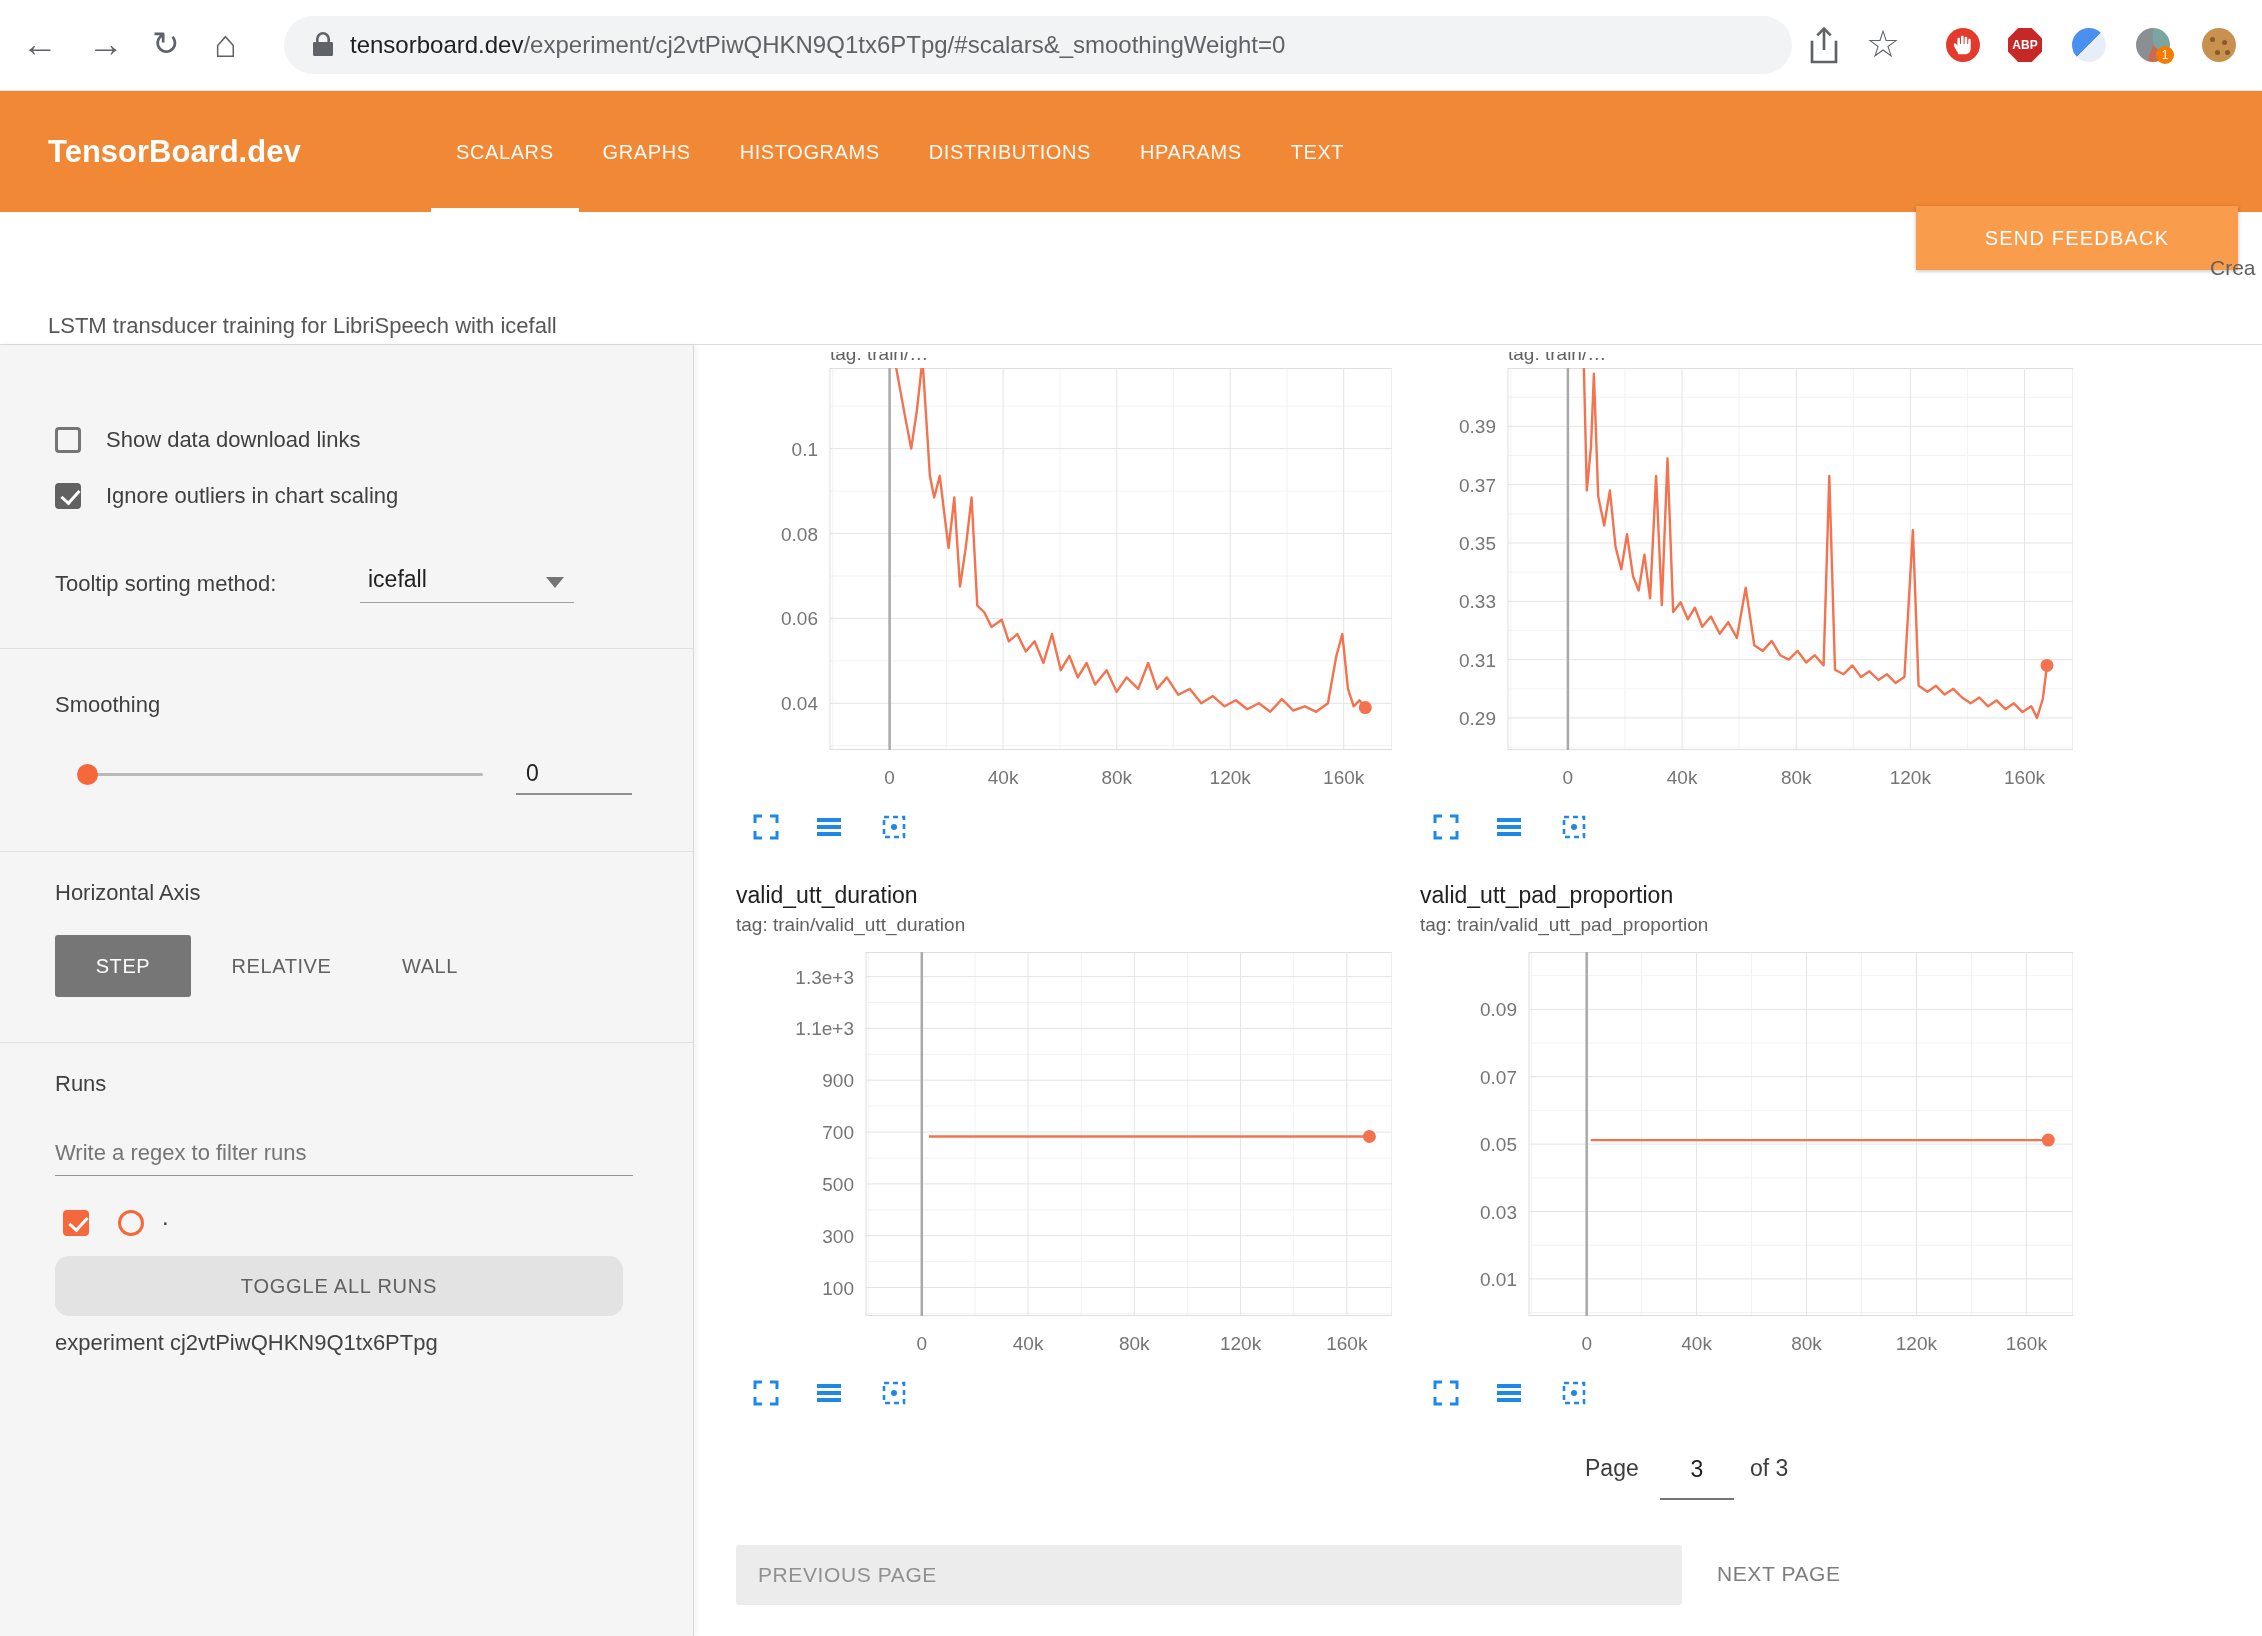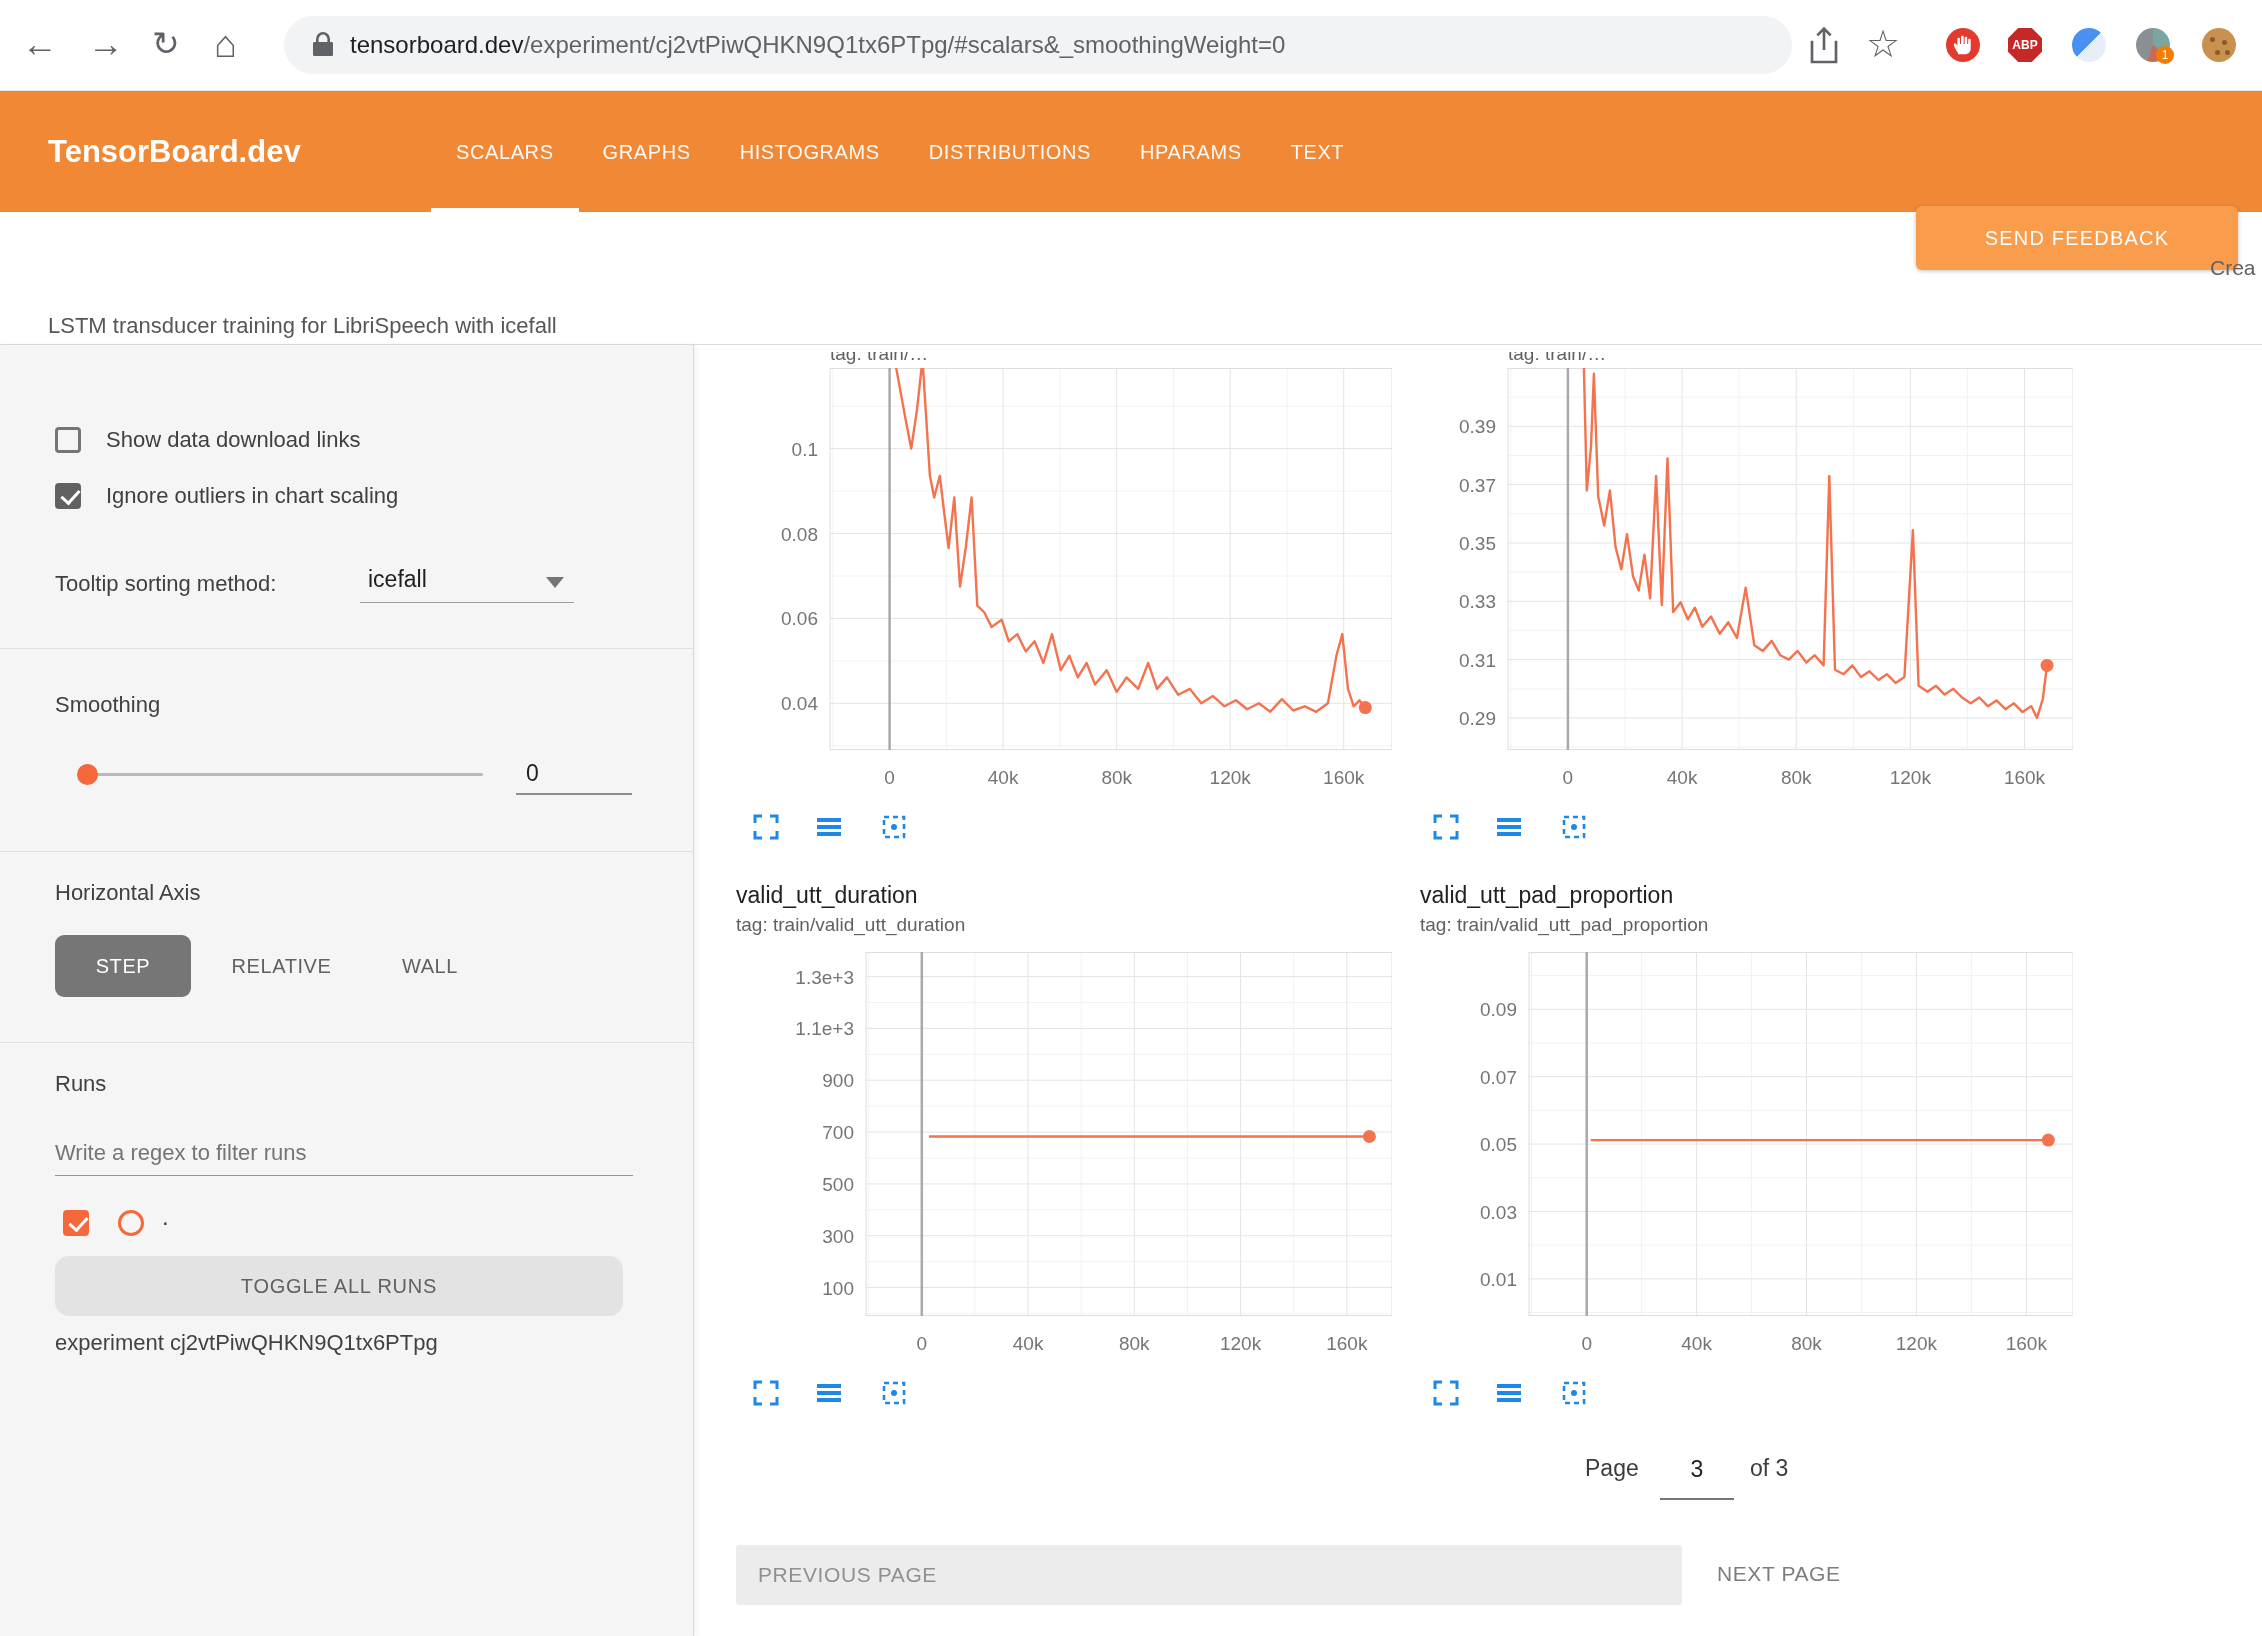--- a/index.html
+++ b/index.html
@@ -12,35 +12,35 @@
 .urlbar{position:absolute;left:284px;top:16px;width:1508px;height:58px;border-radius:29px;background:#f1f3f4;display:flex;align-items:center}
 .urltxt{font-size:24px;color:#202124;white-space:nowrap}
 .extico{position:absolute;top:28px;width:34px;height:34px;border-radius:50%}
 
 .appbar{position:absolute;left:0;top:91px;width:2262px;height:121px;background:var(--header)}
 .brand{position:absolute;left:48px;top:0;height:121px;line-height:121px;color:#fff;font-size:31px;font-weight:bold}
 .tabs{position:absolute;left:431px;top:0;height:87px;display:flex}
 .tab{height:121px;line-height:123px;padding:0 25px;margin-right:-1px;color:rgba(255,255,255,.96);font-size:20px;letter-spacing:.6px;border-bottom:4px solid transparent;cursor:pointer}
 .tab+.tab{margin-left:0}
 .tab.active{border-bottom-color:#fff}
-.feedback{position:absolute;left:1916px;top:115px;width:322px;height:64px;background:var(--feedback);border-radius:6px;color:#fff;font-size:20px;letter-spacing:1.2px;text-align:center;line-height:64px;box-shadow:0 1px 4px rgba(0,0,0,.25);cursor:pointer}
+.feedback{position:absolute;left:1916px;top:115px;width:322px;height:64px;background:var(--feedback);border-radius:0;color:#fff;font-size:20px;letter-spacing:1.2px;text-align:center;line-height:64px;box-shadow:0 1px 4px rgba(0,0,0,.25);cursor:pointer}
 
 .subtitle{position:absolute;left:48px;top:313px;font-size:22px;color:#565656}
 .created{position:absolute;left:2210px;top:256px;font-size:21px;color:#616161;white-space:nowrap}
 .hr{position:absolute;left:0;top:344px;width:2262px;height:1px;background:#dcdcdc}
 
 .sidebar{position:absolute;left:0;top:345px;width:694px;height:1291px;background:#f5f5f5;border-right:1px solid #d8d8d8;box-shadow:3px 0 6px rgba(0,0,0,.05)}
 .sb-label{position:absolute;font-size:22px;color:#404040}
 .cb{position:absolute;width:26px;height:26px;border:3px solid #757575;border-radius:4px;cursor:pointer}
 .cb.on{border-color:#616161;background:#616161}
 .cb.accent{border-color:var(--accent)}
 .cb.accent.on{background:var(--accent)}
 .cb.on::after{content:"";position:absolute;left:7px;top:0px;width:8px;height:15px;border:solid #fff;border-width:0 3.5px 3.5px 0;transform:rotate(42deg)}
 .divider{position:absolute;left:0;width:694px;height:1px;background:#e0e0e0}
-.axisbtn{position:absolute;height:62px;line-height:62px;text-align:center;font-size:20px;letter-spacing:.6px;color:#616161;border-radius:9px;cursor:pointer}
+.axisbtn{position:absolute;height:62px;line-height:62px;text-align:center;font-size:20px;letter-spacing:.6px;color:#616161;border-radius:3px;cursor:pointer}
 .axisbtn.sel{background:#767676;color:#fff}
 
 .chart{position:absolute;cursor:crosshair}
 .tick{font-family:"Liberation Sans",sans-serif;font-size:19px;fill:#757575}
 .ct-title{position:absolute;font-size:23px;color:#212121}
 .ct-tag{position:absolute;font-size:19px;color:#616161}
 .sliver{position:absolute;height:14px;overflow:hidden}
 .sliver span{display:block;margin-top:-9px;font-size:19px;color:#616161;white-space:nowrap}
 .cicon{position:absolute;width:30px;height:30px;cursor:pointer}
 

